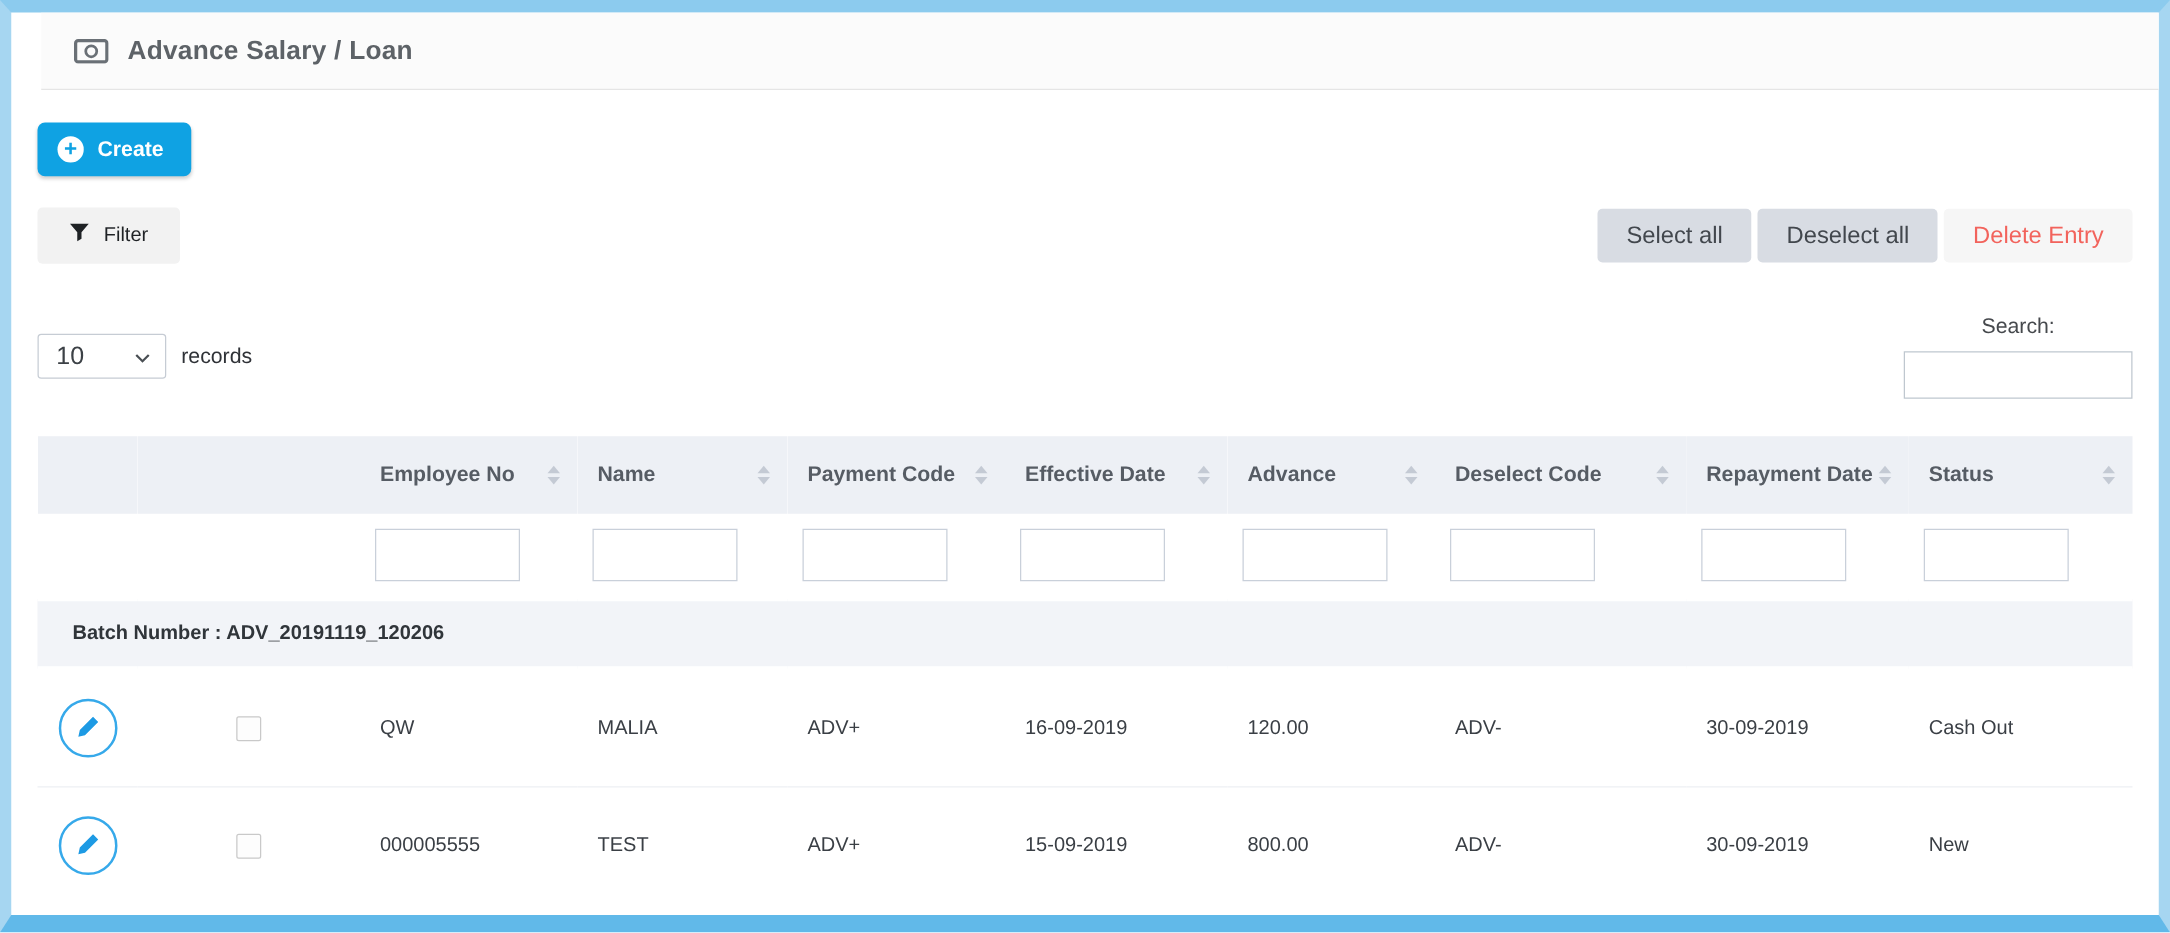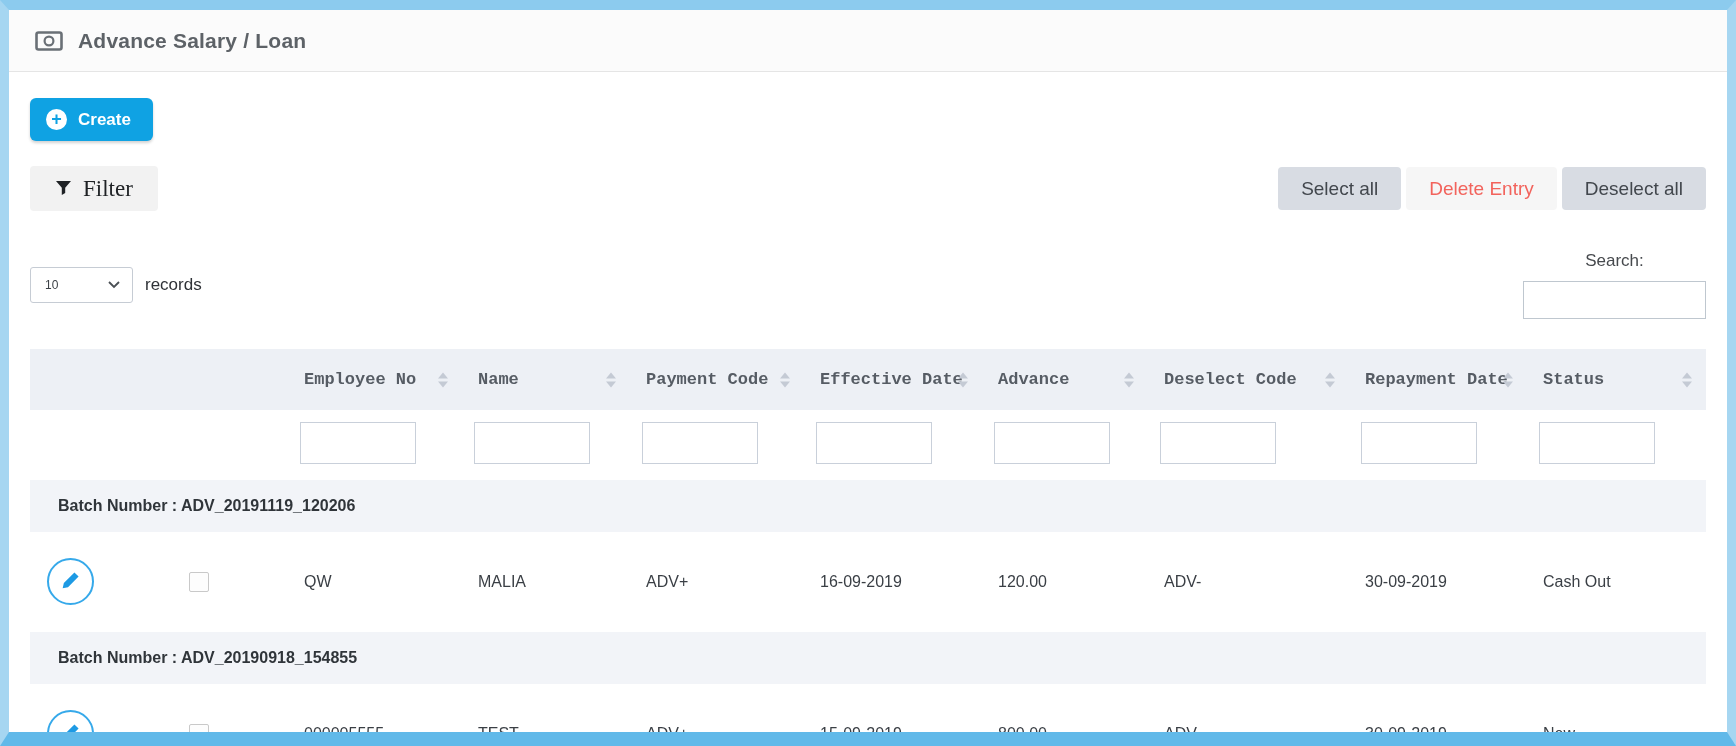--- a/index.html
+++ b/index.html
@@ -16,21 +16,21 @@
     overflow: hidden;
     position: relative;
   }
 
   
   .titlebar {
     height: 62px;
     background: #fbfbfb;
     border-bottom: 1px solid #e5e5e5;
     display: flex; align-items: center;
-    padding-left: 26px; gap: 15px;
+    padding-left: 26px; gap: 15px; margin-left: 24px;
   }
   .titlebar h1 { font-size: 21px; font-weight: bold; color: #5d6267; letter-spacing: .2px; }
   .money-icon { display: inline-flex; }
 
   .content { padding: 0 21px; }
 
   
   .btn-create {
     margin-top: 26px;
     display: inline-flex; align-items: center; gap: 11px;
@@ -51,43 +51,43 @@
 
   
   .actions-row {
     margin-top: 25px;
     display: flex; align-items: center; justify-content: space-between;
   }
   .btn-filter {
     height: 45px; padding: 0 25px;
     background: #f2f2f2; border: none; border-radius: 4px;
     display: inline-flex; align-items: center; gap: 11px;
-    font-size: 23px; color: #1f2225; cursor: pointer;
-    font-family: Liberation Serif, serif;
+    font-size: 16px; color: #1f2225; cursor: pointer;
+    font-family: Liberation Sans, sans-serif;
   }
   .sel-group { display: flex; gap: 5px; }
   .btn-sel {
     height: 43px; padding: 0 23px;
     border: none; border-radius: 4px;
     font-size: 19px; color: #42474d; background: #d8dce3;
     cursor: pointer; font-family: "Liberation Sans", sans-serif;
   }
   .btn-delete { background: #f6f6f6; color: #f2635c; }
 
   
   .records-row {
     margin-top: 40px;
     display: flex; align-items: center; justify-content: space-between;
   }
   .records-left { display: flex; align-items: center; gap: 12px; }
   .page-size {
     width: 103px; height: 36px;
     border: 1px solid #c6ccd4; border-radius: 3px;
     display: inline-flex; align-items: center; justify-content: space-between;
-    padding: 0 12px 0 14px; font-size: 12px; color: #3c4146;
+    padding: 0 12px 0 14px; font-size: 20px; color: #3c4146;
     background: #ffffff; cursor: pointer;
   }
   .records-label { font-size: 17px; color: #2f3237; }
   .search-wrap { display: flex; align-items: center; gap: 10px; flex-direction: column; }
   .search-label { font-size: 17px; color: #46494d; }
   .search-input {
     width: 183px; height: 38px;
     border: 1px solid #bfc7cf; background: #fff;
     font-size: 16px; padding: 0 8px;
     font-family: "Liberation Sans", sans-serif;
@@ -96,21 +96,20 @@
   
   table.grid {
     margin-top: 30px; width: 1676px;
     border-collapse: collapse; table-layout: fixed;
   }
   .grid thead tr.head th {
     background: #edf0f5;
     font-size: 17px; font-weight: bold; color: #565c64;
     text-align: left; padding: 21px 16px;
     position: relative;
-    font-family: Liberation Mono, monospace;
   }
   .sort {
     position: absolute; right: 14px; top: 50%; transform: translateY(-50%);
     display: inline-flex; flex-direction: column; align-items: center;
   }
   .sort i { display: block; width: 0; height: 0;
     border-left: 5px solid transparent; border-right: 5px solid transparent; }
   .sort .up   { border-bottom: 6px solid #c4cad4; margin-bottom: 3px; }
   .sort .down { border-top:    6px solid #c4cad4; }
 
@@ -176,22 +175,22 @@
         <span>
           <svg width="17" height="16" viewBox="0 0 17 16">
             <path d="M1 1h15l-5.8 6.8v5.2l-3.4 2V7.8L1 1z" fill="#1f2225"></path>
           </svg>
         </span>
         <span>Filter</span>
       </button>
 
       <div class="sel-group">
         <button class="btn-sel">Select all</button>
+        <button class="btn-sel">Deselect all</button>
         <button class="btn-sel btn-delete">Delete Entry</button>
-        <button class="btn-sel">Deselect all</button>
       </div>
     </div>
 
     <div class="records-row">
       <div class="records-left">
         <div class="page-size">
           <span>10</span>
           <span>
             <svg width="12" height="8" viewBox="0 0 12 8">
               <path d="M1 1l5 5 5-5" fill="none" stroke="#4a4f54" stroke-width="1.8"></path>
@@ -311,23 +310,20 @@
           <td>QW</td>
           <td>MALIA</td>
           <td>ADV+</td>
           <td>16-09-2019</td>
           <td>120.00</td>
           <td>ADV-</td>
           <td>30-09-2019</td>
           <td>Cash Out</td>
         </tr>
 
-        <tr class="group">
-          <td colspan="10">Batch Number : ADV_20190918_154855</td>
-        </tr>
         <tr class="data">
           <td class="cell-edit">
             <button class="edit-btn">
               <span>
                 <svg width="19" height="19" viewBox="0 0 16 16">
                   <path d="M11.3 1.2l3.5 3.5-8.9 8.9-4.5 1 1-4.5 8.9-8.9z" fill="#1d9ae4"></path>
                 </svg>
               </span>
             </button>
           </td>

